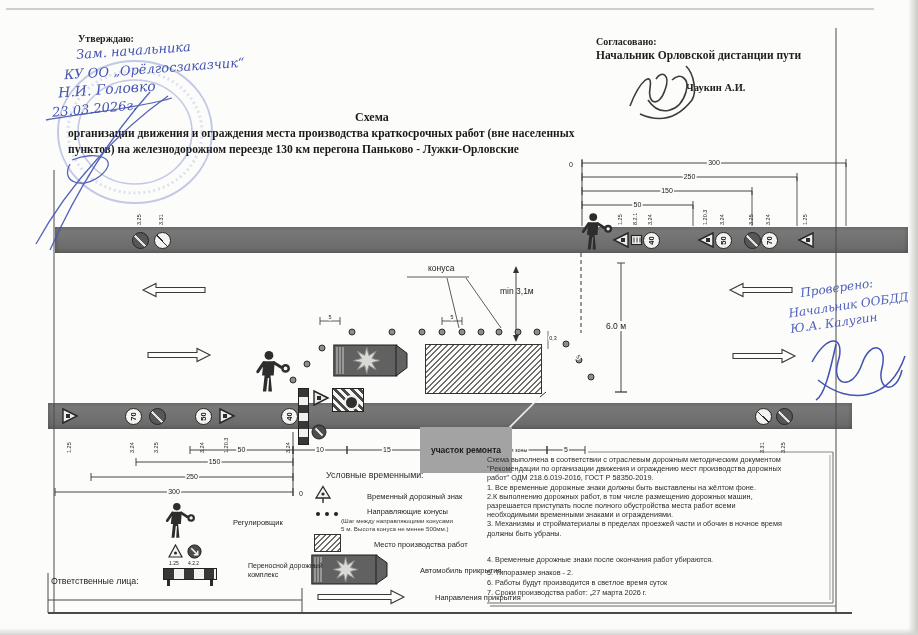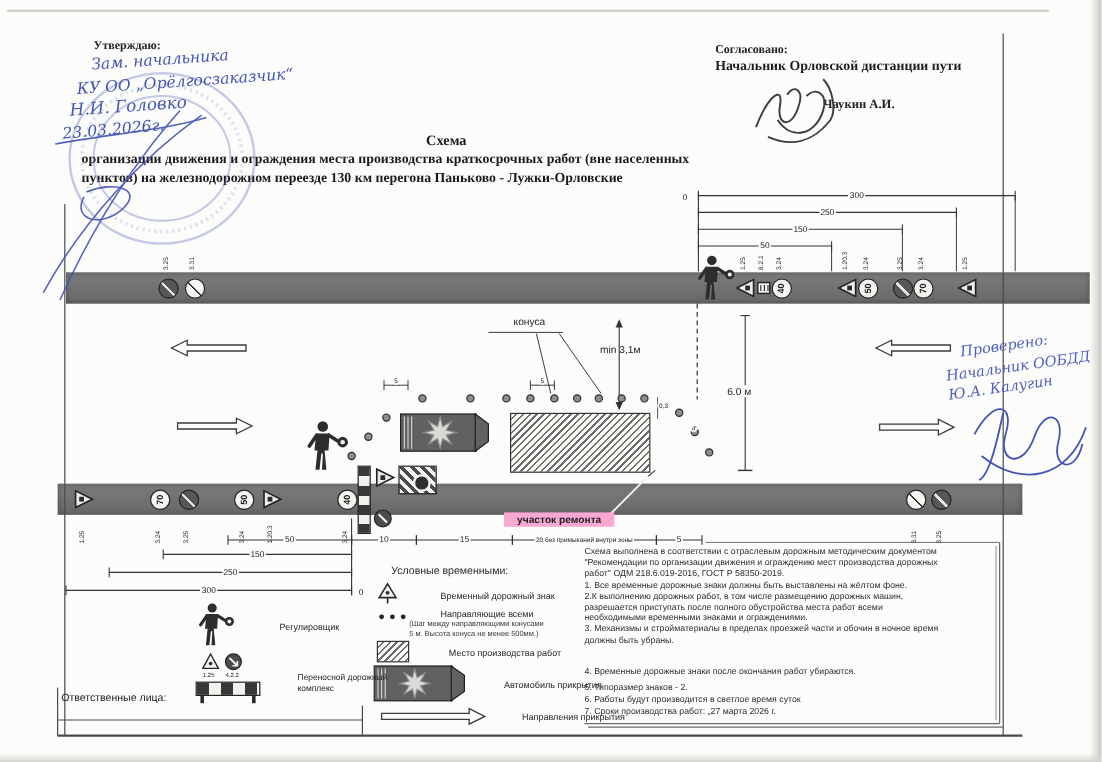--- a/index.html
+++ b/index.html
@@ -64,22 +64,22 @@
   <div class="abs serif" style="left:68px;top:143px;font-size:11.5px;font-weight:700;color:#1a1a1a;">пунктов) на железнодорожном переезде  130 км перегона Паньково - Лужки-Орловские</div>
 
   <div class="abs hand" style="left:800px;top:281px;font-size:12px;color:#5160bd;transform:rotate(-8deg);z-index:6;">Проверено:</div>
   <div class="abs hand" style="left:788px;top:298px;font-size:12px;color:#5160bd;transform:rotate(-8deg);z-index:6;">Начальник ООБДД</div>
   <div class="abs hand" style="left:790px;top:316px;font-size:12px;color:#5160bd;transform:rotate(-8deg);z-index:6;">Ю.А. Калугин</div>
 
   <div class="band" style="left:55px;top:227px;width:853px;height:26px;"></div>
   <div class="band" style="left:48px;top:403px;width:804px;height:26px;"></div>
 
   <div class="abs hatch" style="left:425px;top:344px;width:117px;height:50px;z-index:2;"></div>
-  <div class="abs" style="left:420px;top:427px;width:92px;z-index:5;background:#f9a8d4;text-align:center;
-              font-size:8.5px;font-weight:700;color:#1c1c1c;padding:1px 0;">участок ремонта</div>
+  <div class="abs" style="left:420px;top:427px;width:92px;z-index:5;background:#a3a3a3;text-align:center;
+              font-size:8.5px;font-weight:700;color:#1c1c1c;padding:18px 0;">участок ремонта</div>
 
   <div class="abs stripe-v" style="left:298px;top:388px;width:11px;height:57px;z-index:4;"></div>
   <div class="abs shield" style="left:332px;top:388px;width:32px;height:24px;z-index:4;">
     <div style="position:absolute;right:4px;top:6px;width:11px;height:11px;border-radius:50%;
                 background:#2f2f2f;border:2px solid #f0f0ed;"></div>
   </div>
 
   <div class="abs" style="left:428px;top:263px;font-size:8.5px;color:#1d1d1d;z-index:5;">конуса</div>
   <div class="abs" style="left:500px;top:286px;font-size:8.5px;color:#1d1d1d;z-index:5;">min 3,1м</div>
   <div class="abs" style="left:604px;top:321px;font-size:8.5px;color:#1d1d1d;z-index:5;background:#fcfcfa;padding:0 2px;">6.0 м</div>
@@ -91,21 +91,21 @@
       <circle cx="8" cy="9" r="1.6" fill="#2b2b2b"></circle>
       <line x1="8" y1="13" x2="8" y2="18" stroke="#2b2b2b" stroke-width="1.4"></line>
     </svg>
   </div>
   <div class="lg-label" style="left:341px;top:492px;">Временный дорожный знак</div>
   <div class="abs dotrow" style="left:316px;top:512px;z-index:5;">
     <i></i>
       <i></i>
       <i></i>
   </div>
-  <div class="lg-label" style="left:341px;top:507px;">Направляющие всеми</div>
+  <div class="lg-label" style="left:341px;top:507px;">Направляющие конусы</div>
   <div class="lg-note" style="left:341px;top:517px;">(Шаг между направляющими конусами</div>
   <div class="lg-note" style="left:341px;top:525px;">5 м. Высота конуса не менее 500мм.)</div>
   <div class="abs hatch" style="left:314px;top:534px;width:27px;height:18px;z-index:5;"></div>
   <div class="lg-label" style="left:348px;top:540px;">Место производства работ</div>
   <div class="lg-label" style="left:394px;top:566px;">Автомобиль прикрытия</div>
   <div class="lg-label" style="left:409px;top:593px;">Направления прикрытия</div>
 
   <div class="lg-label" style="left:207px;top:518px;">Регулировщик</div>
   <div class="sign" style="left:168px;top:544px;">
     <svg width="15" height="14" viewBox="0 0 15 14">

